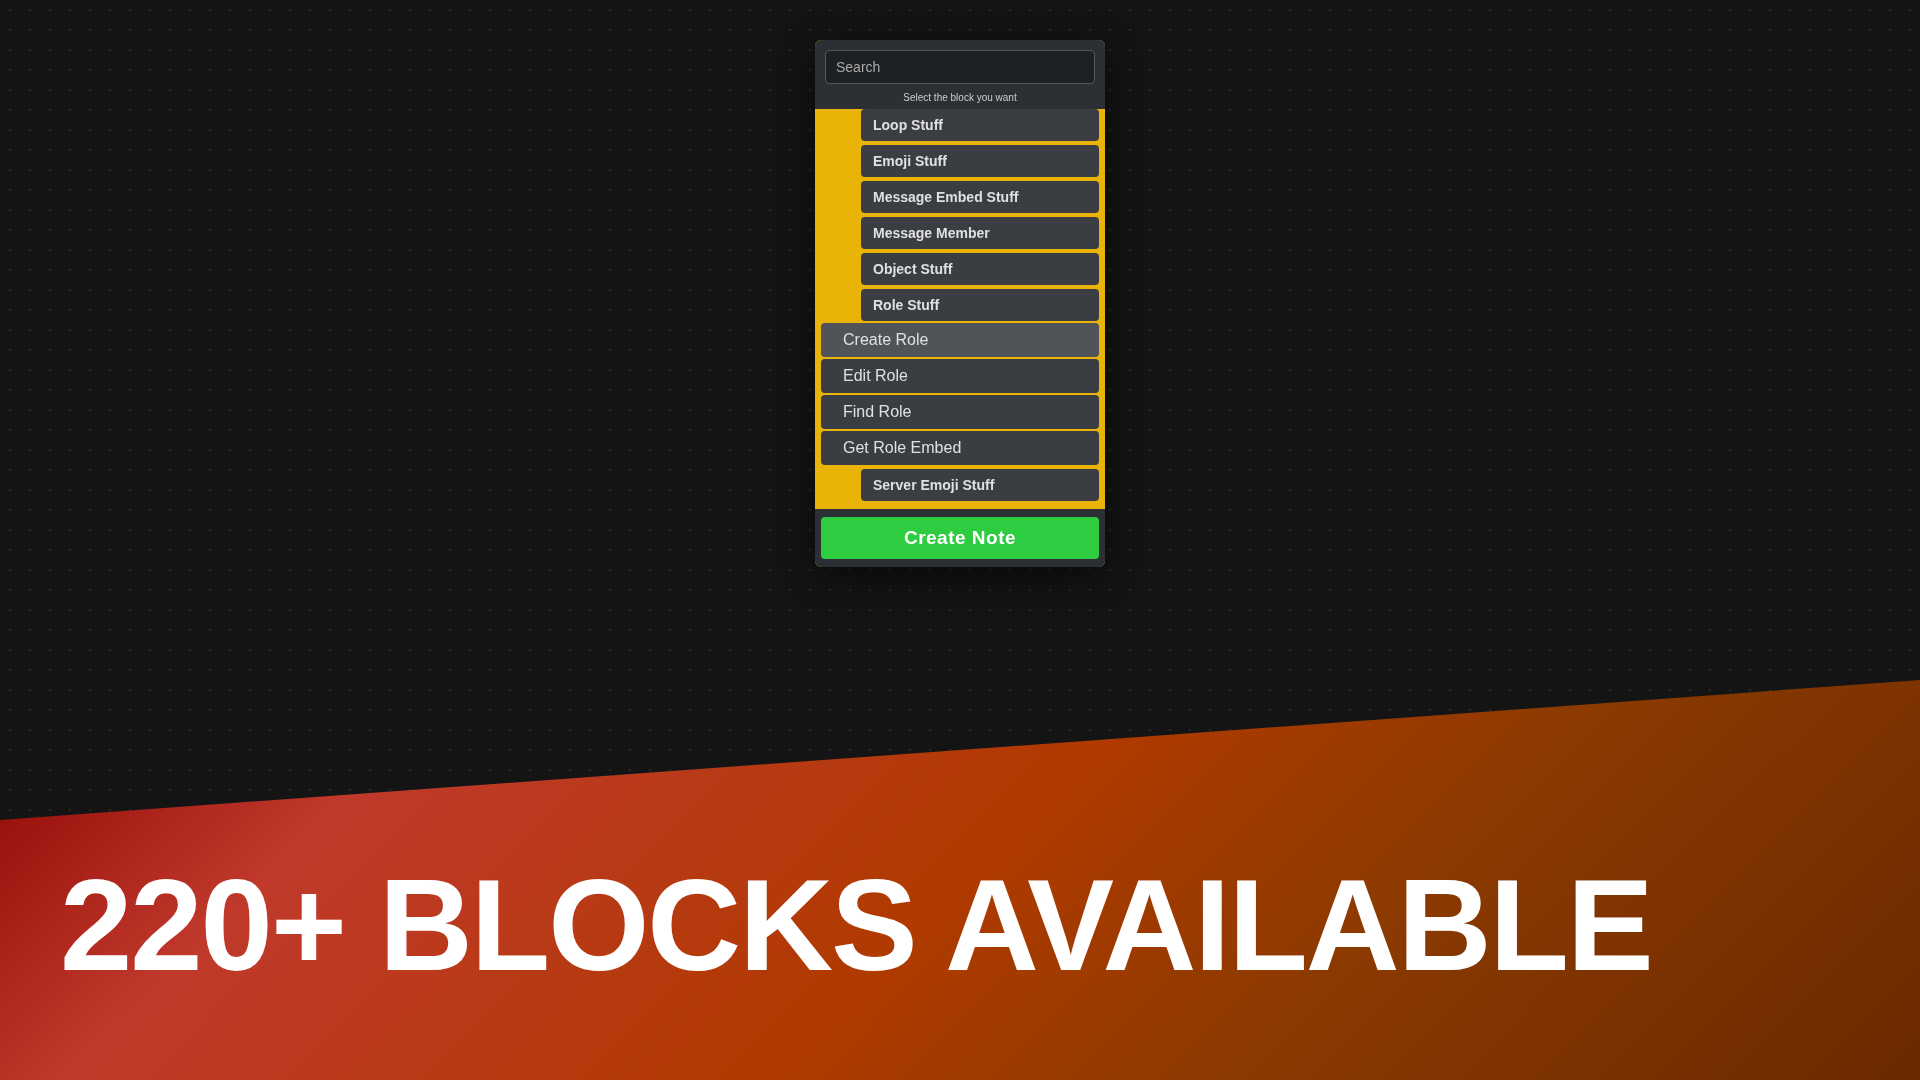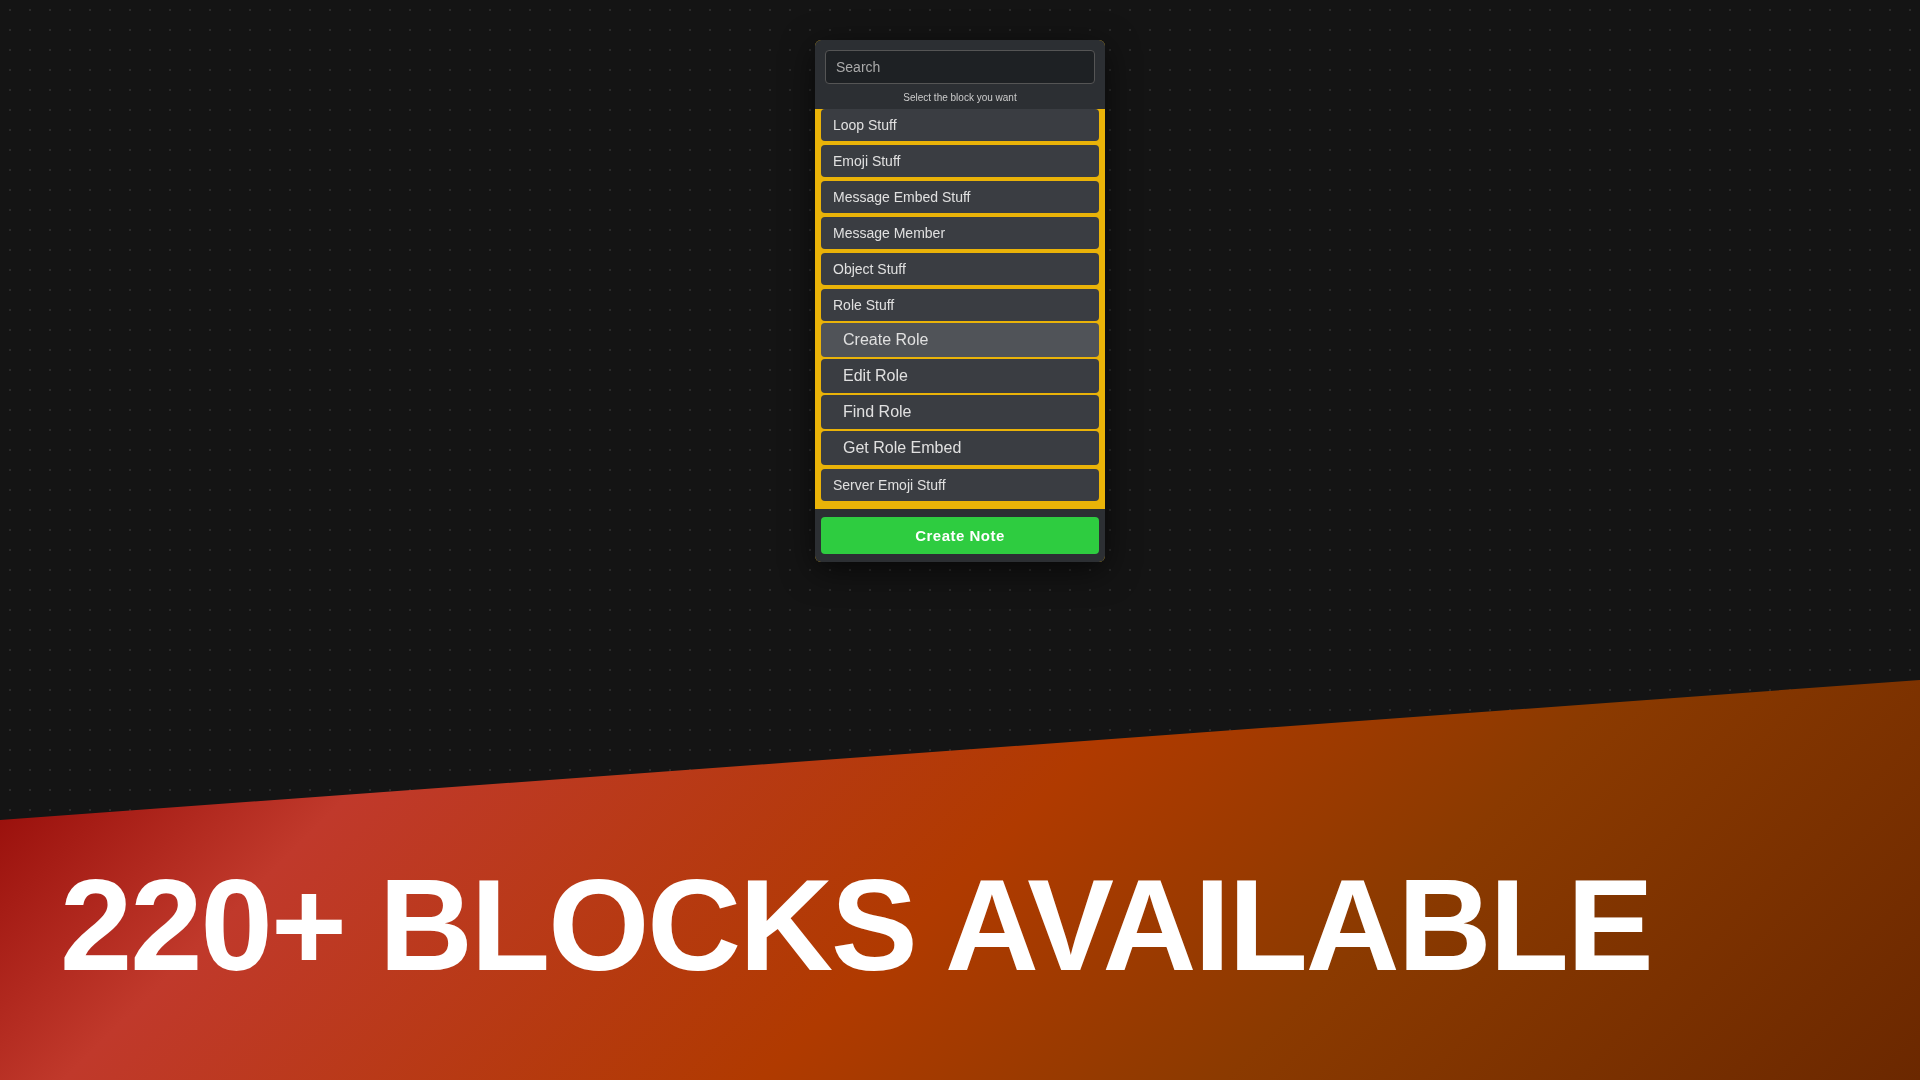--- a/index.html
+++ b/index.html
@@ -106,24 +106,25 @@
     .modal-list::-webkit-scrollbar-thumb {
       background: #555;
       border-radius: 4px;
     }
 
     .list-group-header {
       background: #3a3d42;
       color: #e0e0e0;
       padding: 8px 12px;
       font-size: 14px;
-      font-weight: 400;
+      font-weight: 700;
       border-radius: 4px;
       margin-bottom: 2px;
       cursor: pointer;
+      margin-left: 40px;
     }
 
     .list-group-header:not(:first-child) {
       margin-top: 4px;
     }
 
     .list-item {
       background: #3a3d42;
       color: #e0e0e0;
       padding: 8px 12px 8px 22px;
@@ -142,21 +143,21 @@
       background: #2c2f33;
     }
 
     .create-note-btn {
       width: 100%;
       padding: 10px;
       background: #2ecc40;
       color: #fff;
       border: none;
       border-radius: 4px;
-      font-size: 15px;
+      font-size: 19px;
       font-weight: 700;
       cursor: pointer;
       letter-spacing: 0.5px;
     }
   </style>
 </head>
 <body>
 
 <div class="bg-main"></div>
 <div class="bg-bottom-banner"></div>

